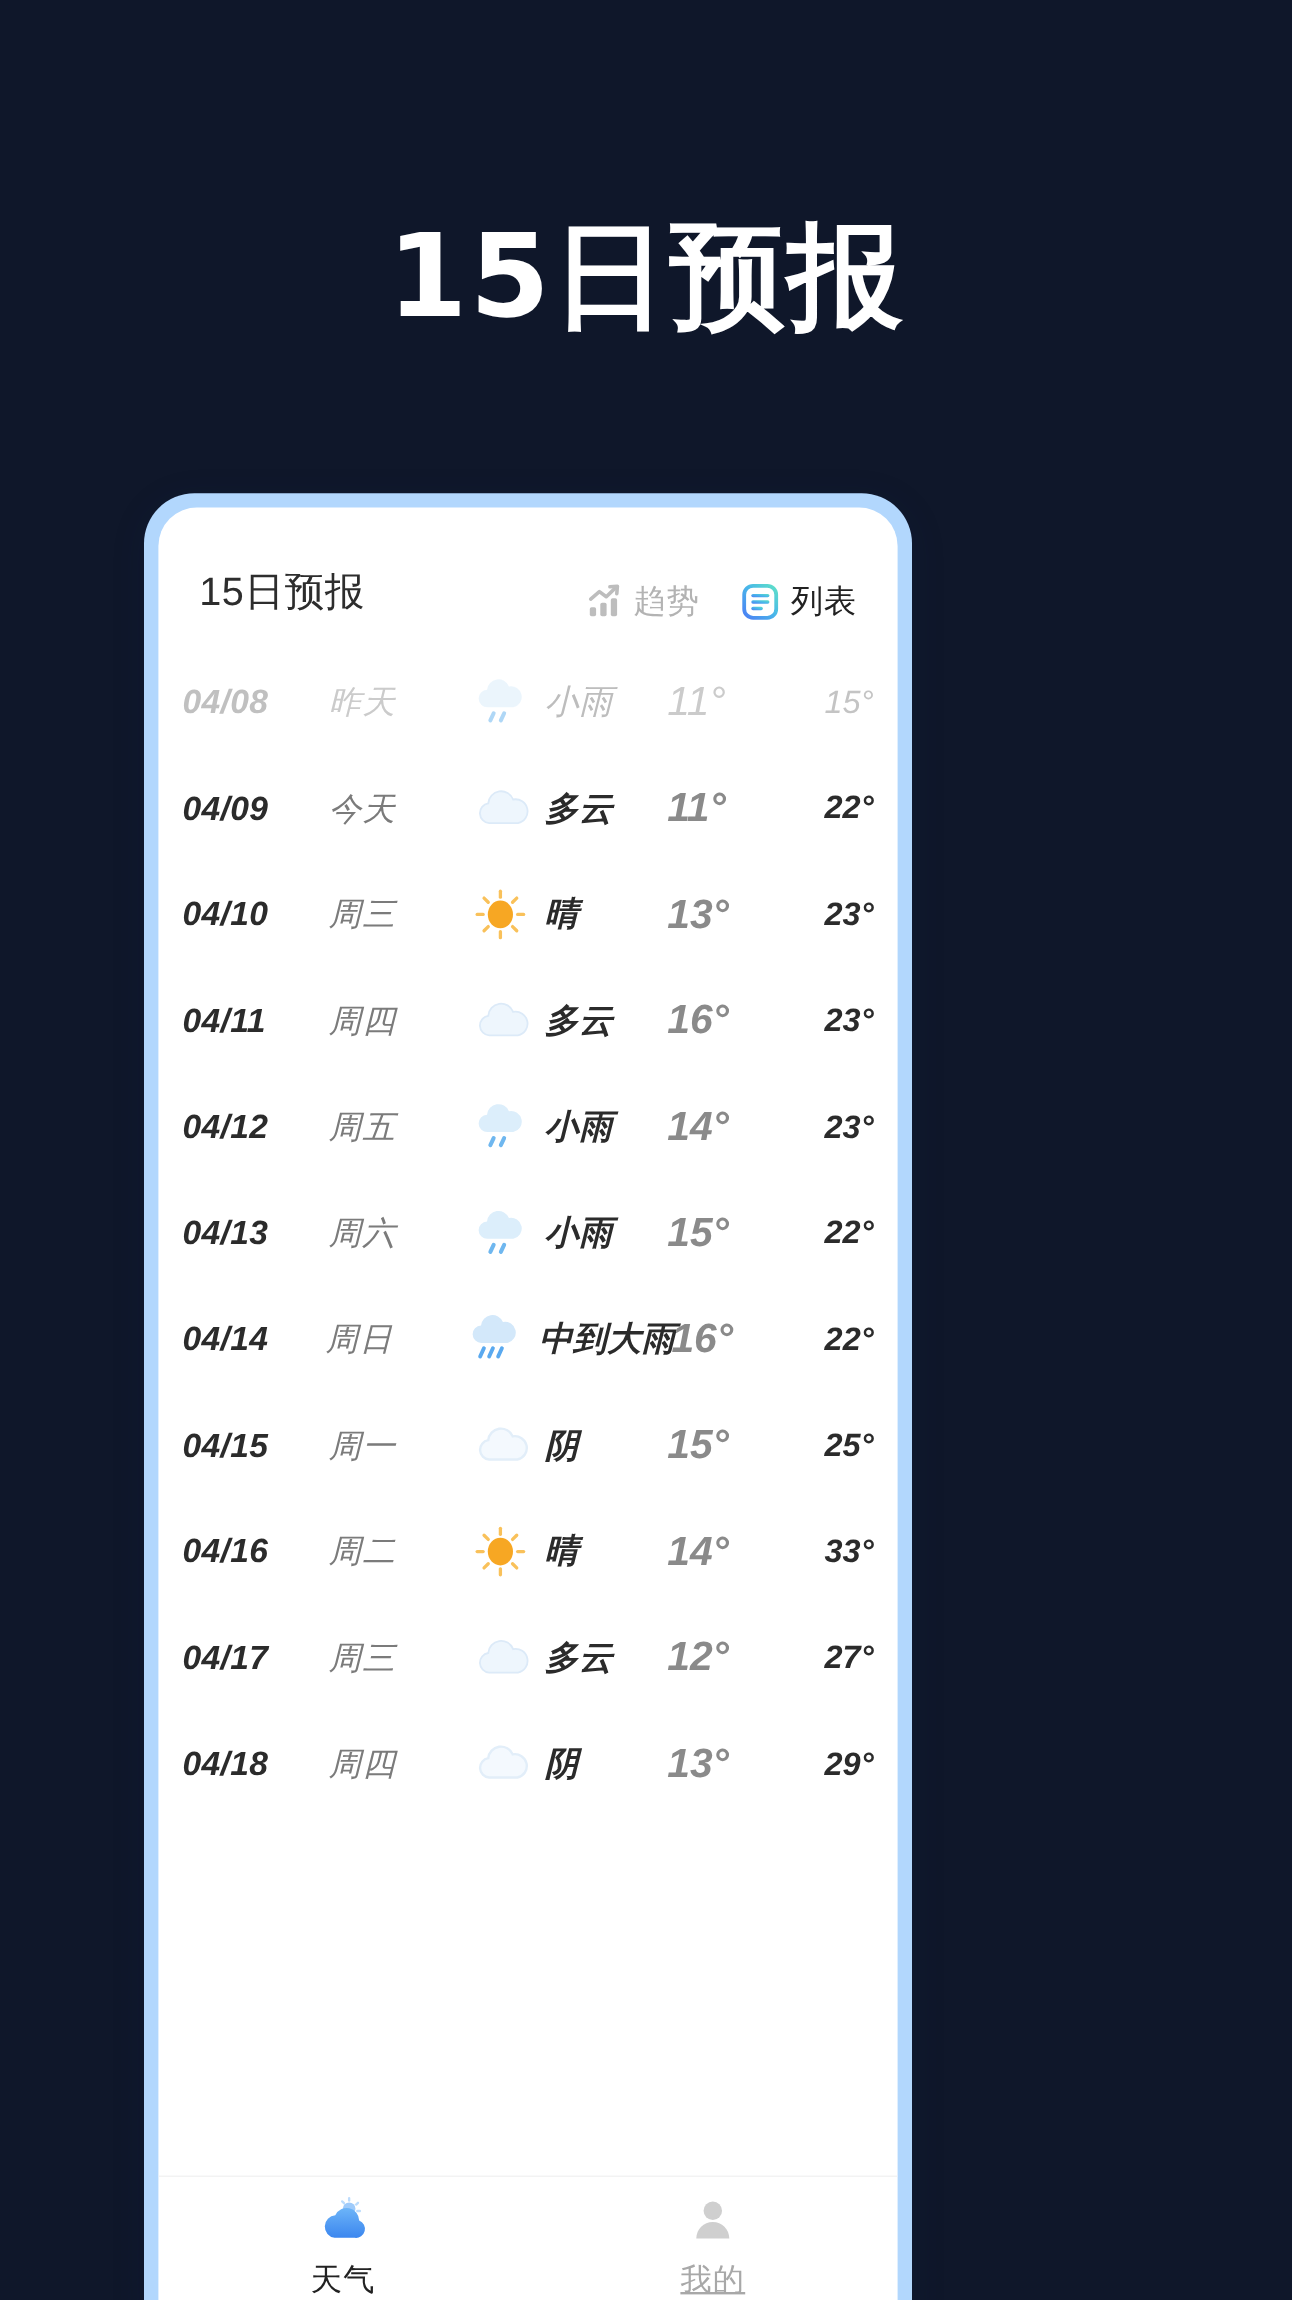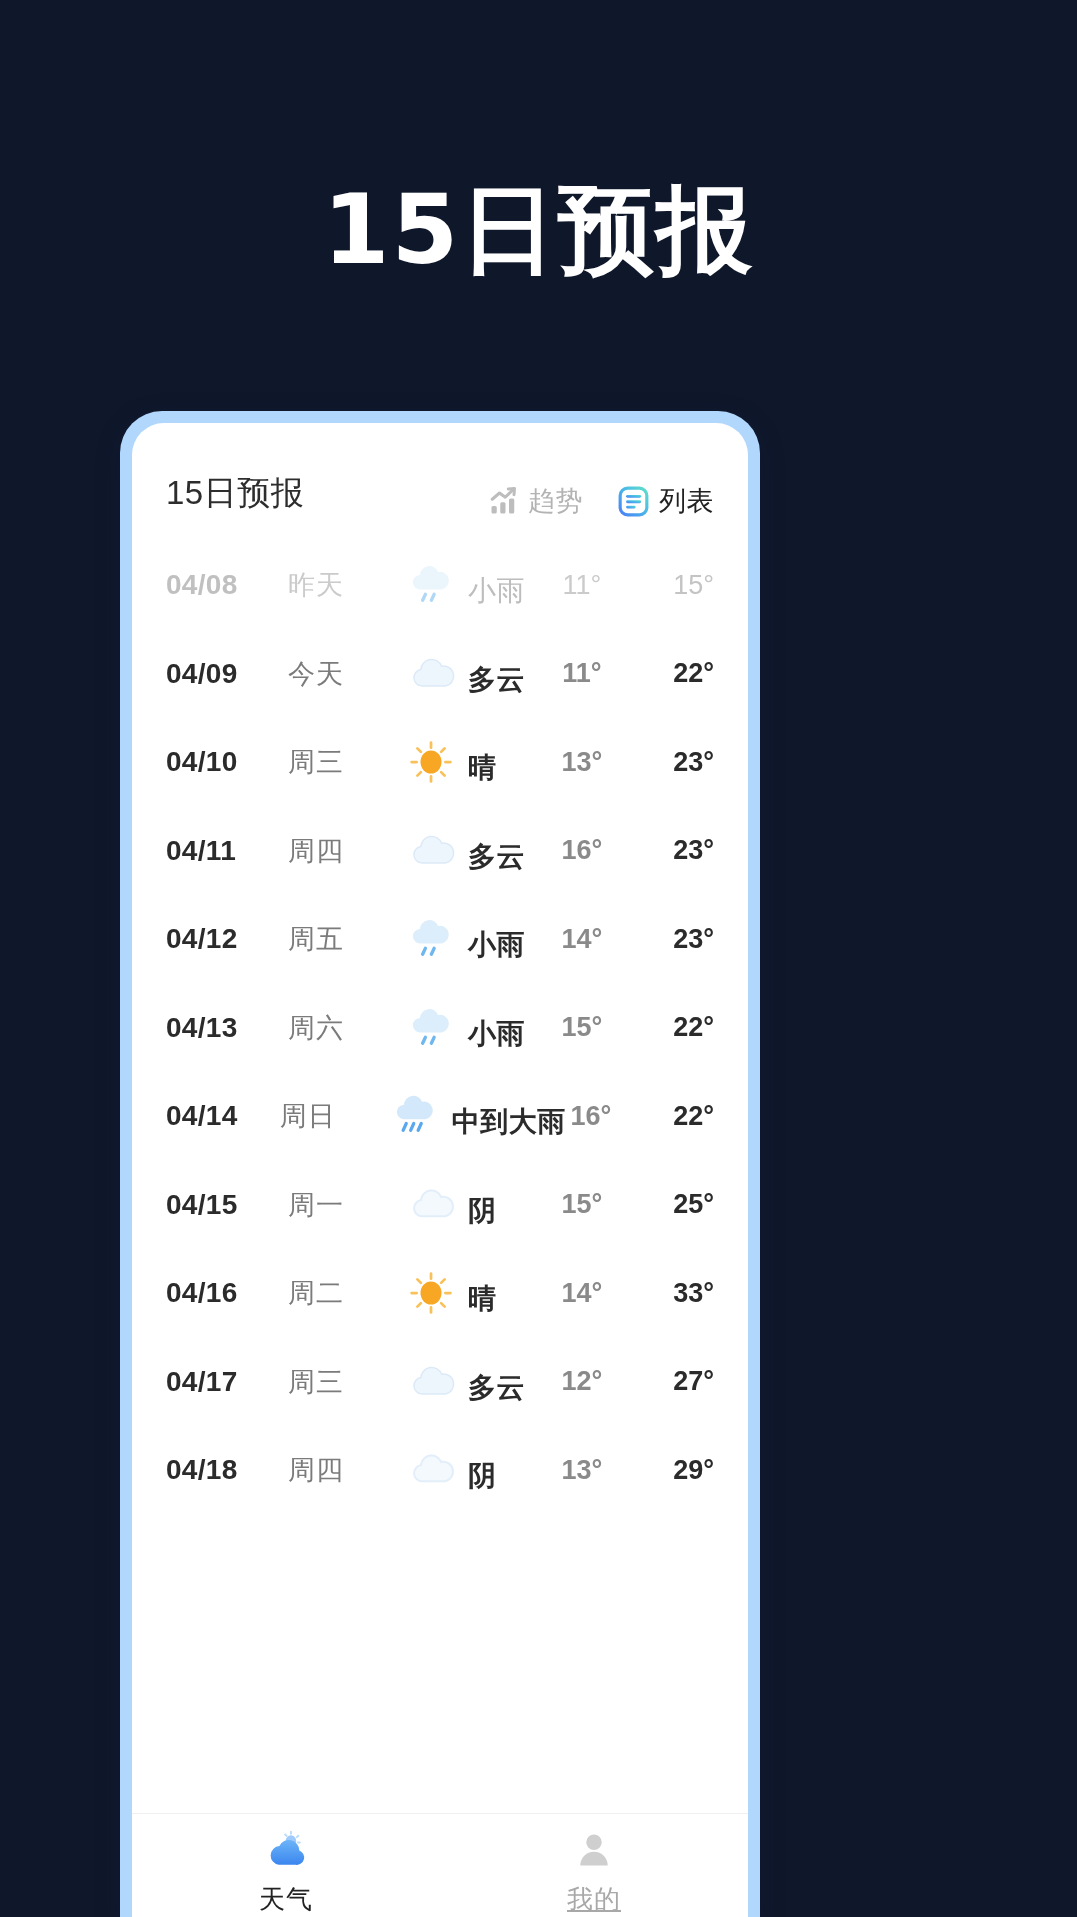--- a/index.html
+++ b/index.html
@@ -80,22 +80,23 @@
   .tab-label { font-size:27px; letter-spacing:0.5px; }
   .tab.inactive .tab-label { color:#b3b3b3; }
   .tab.active   .tab-label { color:#222222; font-weight:normal; }
 
   .icon-trend { width:30px; height:30px; display:block; }
   .icon-list  { width:33px; height:33px; display:block; }
 
   
   .forecast-list {
     flex:1 1 auto;
-    padding:0 34px;
+    padding:0 20px;
     overflow:hidden;
+    font-style:italic;
   }
   .row {
     display:flex;
     align-items:center;
     height:88.5px;
   }
   .col-date {
     width:122px;
     font-size:28px;
     font-weight:bold;
@@ -104,36 +105,36 @@
   }
   .col-day {
     width:118px;
     font-size:27px;
     color:#7b7b7b;
     letter-spacing:1px;
   }
   .col-cond {
     flex:1 1 auto;
     display:flex;
-    align-items:flex-end;
+    align-items:center;
     gap:12px;
     min-width:0;
   }
   .cond-icon { width:50px; height:50px; flex:0 0 auto; display:block; }
   .cond-text {
     font-size:28px;
     font-weight:bold;
     color:#2b2b2b;
     white-space:nowrap;
     letter-spacing:0.5px;
   }
   .col-low {
     width:80px;
-    text-align:center;
-    font-size:27px;
+    text-align:left;
+    font-size:34px;
     color:#8a8a8a;
     font-weight:bold;
   }
   .col-high {
     width:92px;
     text-align:right;
     font-size:27px;
     color:#2b2b2b;
     font-weight:bold;
   }

